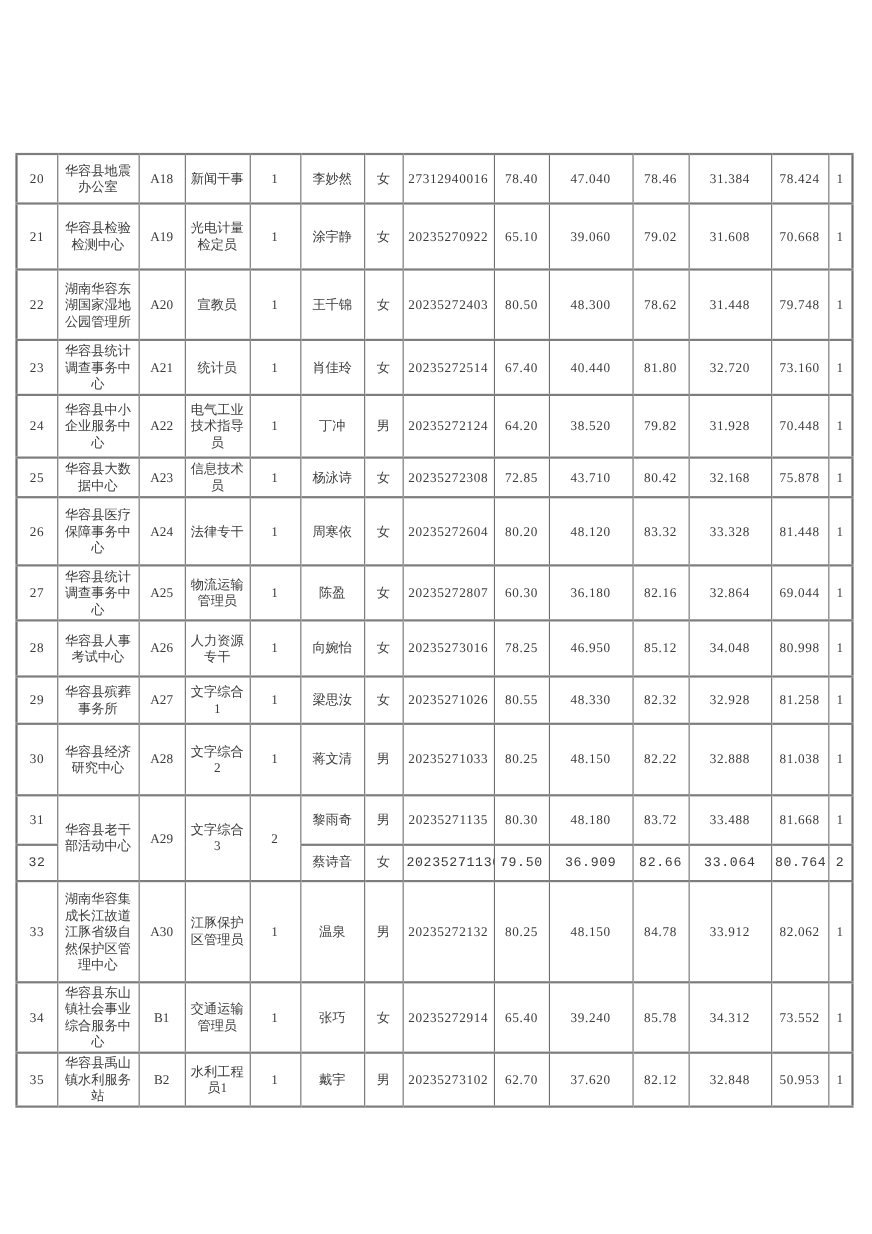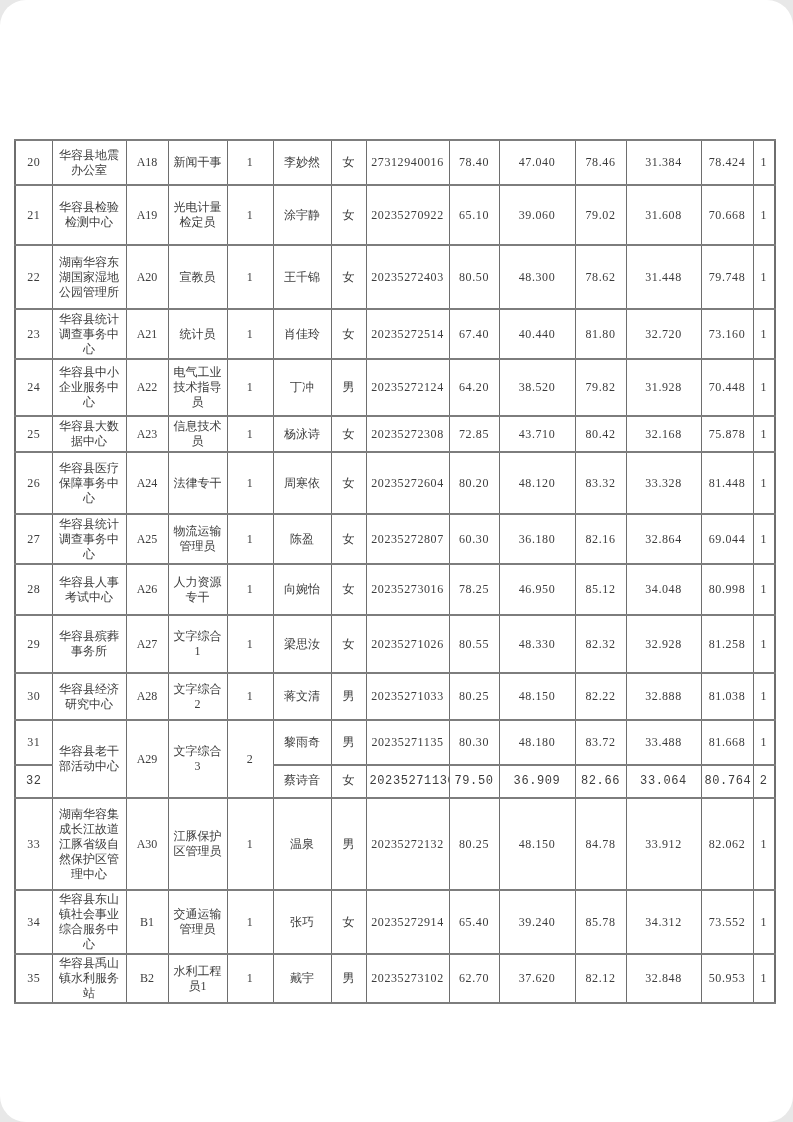--- a/index.html
+++ b/index.html
@@ -6,21 +6,20 @@
   html, body {
     background: #e8e8e8;
     font-family: "Liberation Serif", "DejaVu Serif", serif;
   }
   .page {
     position: relative;
     width: 793px;
     height: 1122px;
     background: #ffffff;
     overflow: hidden;
-    border-radius: 26px;
   }
   table.score-table {
     position: absolute;
     left: 14px;
     top: 139px;
     width: 760px;
     border-collapse: collapse;
     table-layout: fixed;
     color: #3c3c3c;
     font-size: 12px;
@@ -199,37 +198,37 @@
           <td class="cell-name">向婉怡</td>
           <td class="cell-gender">女</td>
           <td class="cell-exam_no num">20235273016</td>
           <td class="cell-s1 num">78.25</td>
           <td class="cell-s2 num">46.950</td>
           <td class="cell-s3 num">85.12</td>
           <td class="cell-s4 num">34.048</td>
           <td class="cell-total num">80.998</td>
           <td class="cell-rank num">1</td>
         </tr>
-        <tr style="height: 58px;">
+        <tr style="height: 43px;">
           <td class="cell-seq num">29</td>
           <td class="cell-org">华容县殡葬事务所</td>
           <td class="cell-code">A27</td>
           <td class="cell-position">文字综合1</td>
           <td class="cell-count num">1</td>
           <td class="cell-name">梁思汝</td>
           <td class="cell-gender">女</td>
           <td class="cell-exam_no num">20235271026</td>
           <td class="cell-s1 num">80.55</td>
           <td class="cell-s2 num">48.330</td>
           <td class="cell-s3 num">82.32</td>
           <td class="cell-s4 num">32.928</td>
           <td class="cell-total num">81.258</td>
           <td class="cell-rank num">1</td>
         </tr>
-        <tr style="height: 47px; margin-top: 28px;">
+        <tr style="height: 65px; margin-top: 28px;">
           <td class="cell-seq num">30</td>
           <td class="cell-org">华容县经济研究中心</td>
           <td class="cell-code">A28</td>
           <td class="cell-position">文字综合2</td>
           <td class="cell-count num">1</td>
           <td class="cell-name">蒋文清</td>
           <td class="cell-gender">男</td>
           <td class="cell-exam_no num">20235271033</td>
           <td class="cell-s1 num">80.25</td>
           <td class="cell-s2 num">48.150</td>

